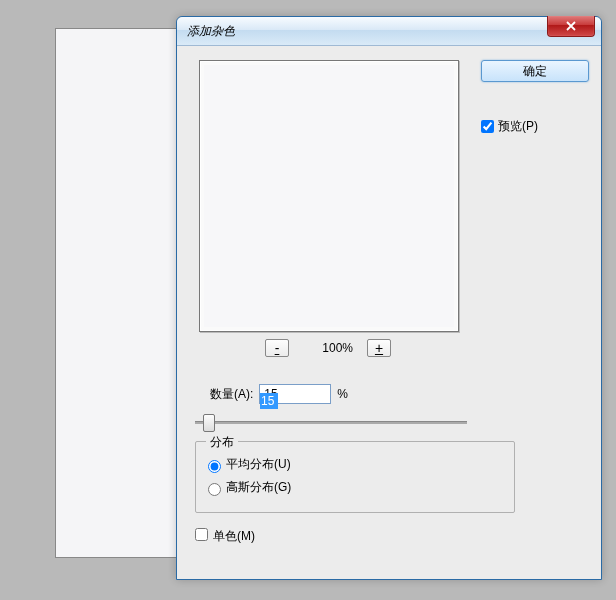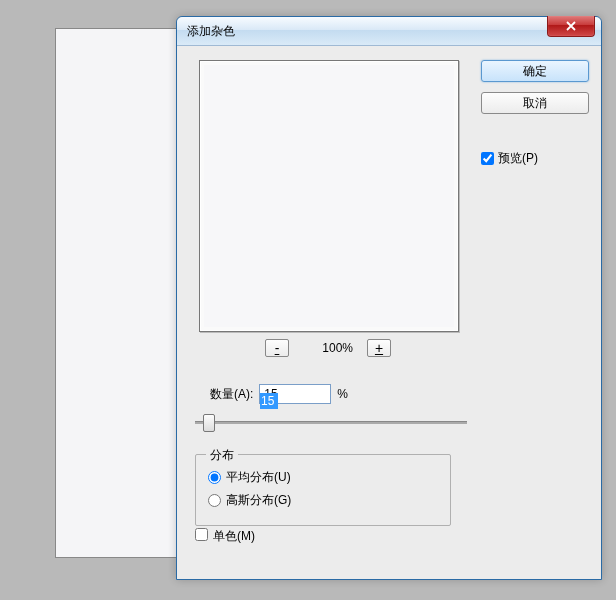--- a/index.html
+++ b/index.html
@@ -41,20 +41,21 @@
 .titlebar {
   height: 28px;
   background: linear-gradient(#f7fbff, #dae9f7 45%, #c3dbf0 46%, #d9eaf8);
   border-bottom: 1px solid #9fb9d4;
   border-radius: 6px 6px 0 0;
   position: relative;
   display: flex;
   align-items: center;
   padding-left: 10px;
   color: #000;
+  font-style: italic;
 }
 
 
 .close-btn {
   position: absolute;
   right: 6px;
   top: -1px;
   width: 46px;
   height: 20px;
   background: linear-gradient(#e07a7a, #c83a3a 45%, #b01818 46%, #d04848);
@@ -197,41 +198,41 @@
   width:10px; height:16px;
   background: linear-gradient(#fdfdfd,#dcdcdc);
   border:1px solid #777;
   border-radius:2px;
 }
 
 
 .dist-group {
   position: absolute;
   left: 18px;
-  top: 408px;
-  width: 256px;
+  top: 395px;
+  width: 320px;
   height: 72px;
   border: 1px solid #b0b0b0;
   border-radius: 2px;
   box-sizing: border-box;
 }
 .dist-legend {
   position: absolute;
   top: -8px;
   left: 10px;
   background: #ececec;
   padding: 0 4px;
   font-size: 12px;
 }
 .dist-options {
   padding: 12px 12px 6px 12px;
 }
 .radio-row {
   display:flex;
-  align-items:center;
+  align-items:flex-end;
   margin: 2px 0 6px 0;
 }
 .radio-row input { margin: 0 5px 0 0; }
 
 
 .mono-row {
   position:absolute;
   left: 18px;
   top: 482px;
   display:flex;
@@ -252,21 +253,20 @@
       <svg width="12" height="10" viewBox="0 0 12 10">
         <path d="M2 1 L10 9 M10 1 L2 9" stroke="#fff" stroke-width="1.8" fill="none"></path>
       </svg>
     </div>
   </div>
 
   <div class="dialog-body">
 
     <div class="right-panel">
       <button class="btn primary">确定</button>
-      <button class="btn">取消</button>
       <div class="preview-row">
         <input type="checkbox" checked="" style="">
         <label>预览(P)</label>
       </div>
     </div>
 
     <div class="preview-box">
       <div class="preview-inner"></div>
     </div>
 

